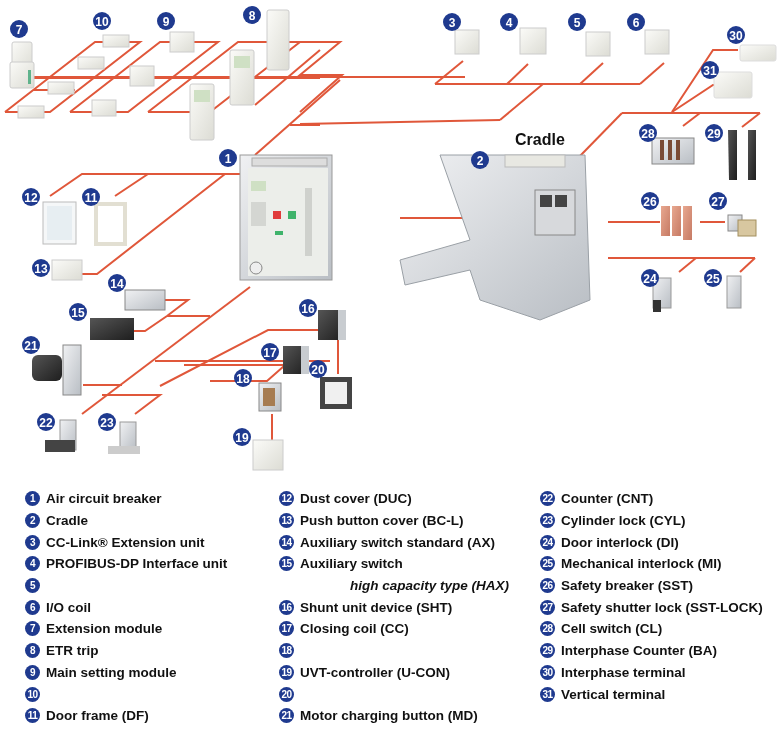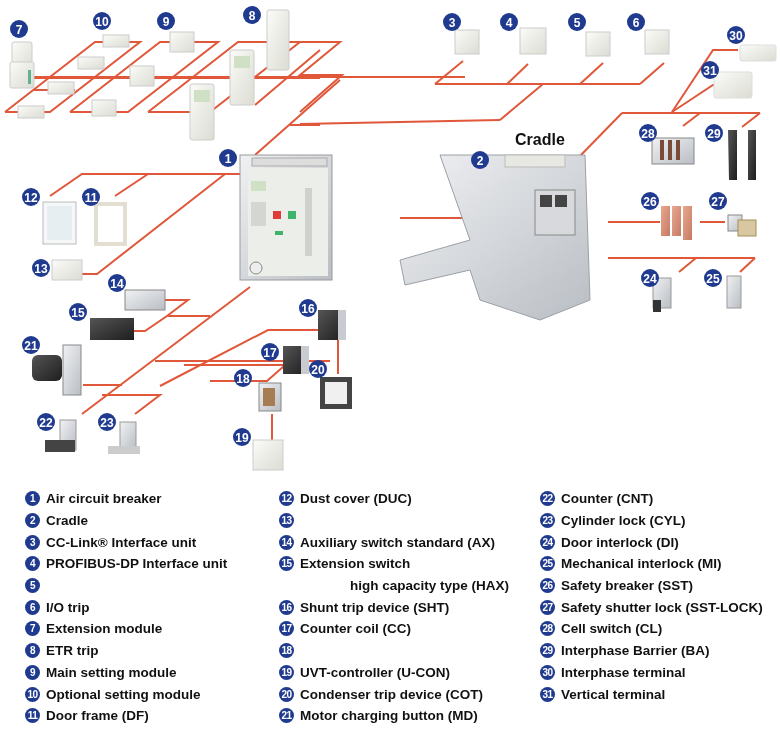--- a/index.html
+++ b/index.html
@@ -6,21 +6,21 @@
   body { width:780px; height:735px; position:relative; overflow:hidden; font-family:"Liberation Sans", sans-serif; }
   #diagram { position:absolute; left:0; top:0; width:780px; height:480px; }
   .badge-circle { fill:#1f3a8f; }
   .badge-text { fill:#ffffff; font-family:"Liberation Sans", sans-serif; font-weight:bold; font-size:12px; text-anchor:middle; dominant-baseline:central; }
   .conn { stroke:#e0573a; stroke-width:2; fill:none; stroke-linejoin:miter; }
   .cradle-title { font-family:"Liberation Sans", sans-serif; font-weight:bold; font-size:16px; fill:#111; }
   .legend { position:absolute; top:488px; }
   .legend-col { position:absolute; }
   .legend-item { display:flex; align-items:center; height:21.7px; font-family:"Liberation Sans", sans-serif; font-weight:bold; font-size:13.5px; color:#111; white-space:nowrap; }
   .legend-num { display:inline-flex; align-items:center; justify-content:center; width:15px; height:15px; border-radius:50%; background:#1f3a8f; color:#fff; font-size:10px; font-weight:bold; margin-right:6px; flex:0 0 15px; letter-spacing:-0.5px; }
-  .legend-cont { padding-left:71px; }
+  .legend-cont { padding-left:71px;font-style:italic; }
 </style>
 </head>
 <body>
 
 <svg id="diagram" viewBox="0 0 780 480" xmlns="http://www.w3.org/2000/svg">
   <defs>
     <linearGradient id="gMetal" x1="0" y1="0" x2="1" y2="1">
       <stop offset="0" stop-color="#f0f1f3"></stop>
         <stop offset="1" stop-color="#b9bec4"></stop>
     </linearGradient>
@@ -359,89 +359,88 @@
       <div class="legend-item">
         <span class="legend-num">1</span>
         <span>Air circuit breaker</span>
       </div>
       <div class="legend-item">
         <span class="legend-num">2</span>
         <span>Cradle</span>
       </div>
       <div class="legend-item">
         <span class="legend-num">3</span>
-        <span>CC-Link® Interface unit</span>
+        <span>CC-Link® Extension unit</span>
       </div>
       <div class="legend-item">
         <span class="legend-num">4</span>
         <span>PROFIBUS-DP Interface unit</span>
       </div>
       <div class="legend-item">
         <span class="legend-num">5</span>
       </div>
       <div class="legend-item">
         <span class="legend-num">6</span>
-        <span>I/O trip</span>
+        <span>I/O coil</span>
       </div>
       <div class="legend-item">
         <span class="legend-num">7</span>
         <span>Extension module</span>
       </div>
       <div class="legend-item">
         <span class="legend-num">8</span>
         <span>ETR trip</span>
       </div>
       <div class="legend-item">
         <span class="legend-num">9</span>
         <span>Main setting module</span>
       </div>
       <div class="legend-item">
         <span class="legend-num">10</span>
-        <span>Optional setting module</span>
       </div>
       <div class="legend-item">
         <span class="legend-num">11</span>
         <span>Door frame (DF)</span>
       </div>
     </div>
   <div class="legend-col" id="legend-col-1" style="left:279px;">
       <div class="legend-item">
         <span class="legend-num">12</span>
         <span>Dust cover (DUC)</span>
       </div>
       <div class="legend-item">
         <span class="legend-num">13</span>
+        <span>Push button cover (BC-L)</span>
       </div>
       <div class="legend-item">
         <span class="legend-num">14</span>
         <span>Auxiliary switch standard (AX)</span>
       </div>
       <div class="legend-item">
         <span class="legend-num">15</span>
-        <span>Extension switch</span>
+        <span>Auxiliary switch</span>
       </div>
       <div class="legend-item legend-cont">high capacity type (HAX)</div>
       <div class="legend-item">
         <span class="legend-num">16</span>
-        <span>Shunt trip device (SHT)</span>
+        <span>Shunt unit device (SHT)</span>
       </div>
       <div class="legend-item">
         <span class="legend-num">17</span>
-        <span>Counter coil (CC)</span>
+        <span>Closing coil (CC)</span>
       </div>
       <div class="legend-item">
         <span class="legend-num">18</span>
       </div>
       <div class="legend-item">
         <span class="legend-num">19</span>
         <span>UVT-controller (U-CON)</span>
       </div>
       <div class="legend-item">
         <span class="legend-num">20</span>
-        <span>Condenser trip device (COT)</span>
       </div>
       <div class="legend-item">
         <span class="legend-num">21</span>
         <span>Motor charging button (MD)</span>
       </div>
     </div>
   <div class="legend-col" id="legend-col-2" style="left:540px;">
       <div class="legend-item">
         <span class="legend-num">22</span>
         <span>Counter (CNT)</span>
@@ -465,21 +464,21 @@
       <div class="legend-item">
         <span class="legend-num">27</span>
         <span>Safety shutter lock (SST-LOCK)</span>
       </div>
       <div class="legend-item">
         <span class="legend-num">28</span>
         <span>Cell switch (CL)</span>
       </div>
       <div class="legend-item">
         <span class="legend-num">29</span>
-        <span>Interphase Barrier (BA)</span>
+        <span>Interphase Counter (BA)</span>
       </div>
       <div class="legend-item">
         <span class="legend-num">30</span>
         <span>Interphase terminal</span>
       </div>
       <div class="legend-item">
         <span class="legend-num">31</span>
         <span>Vertical terminal</span>
       </div>
     </div>

